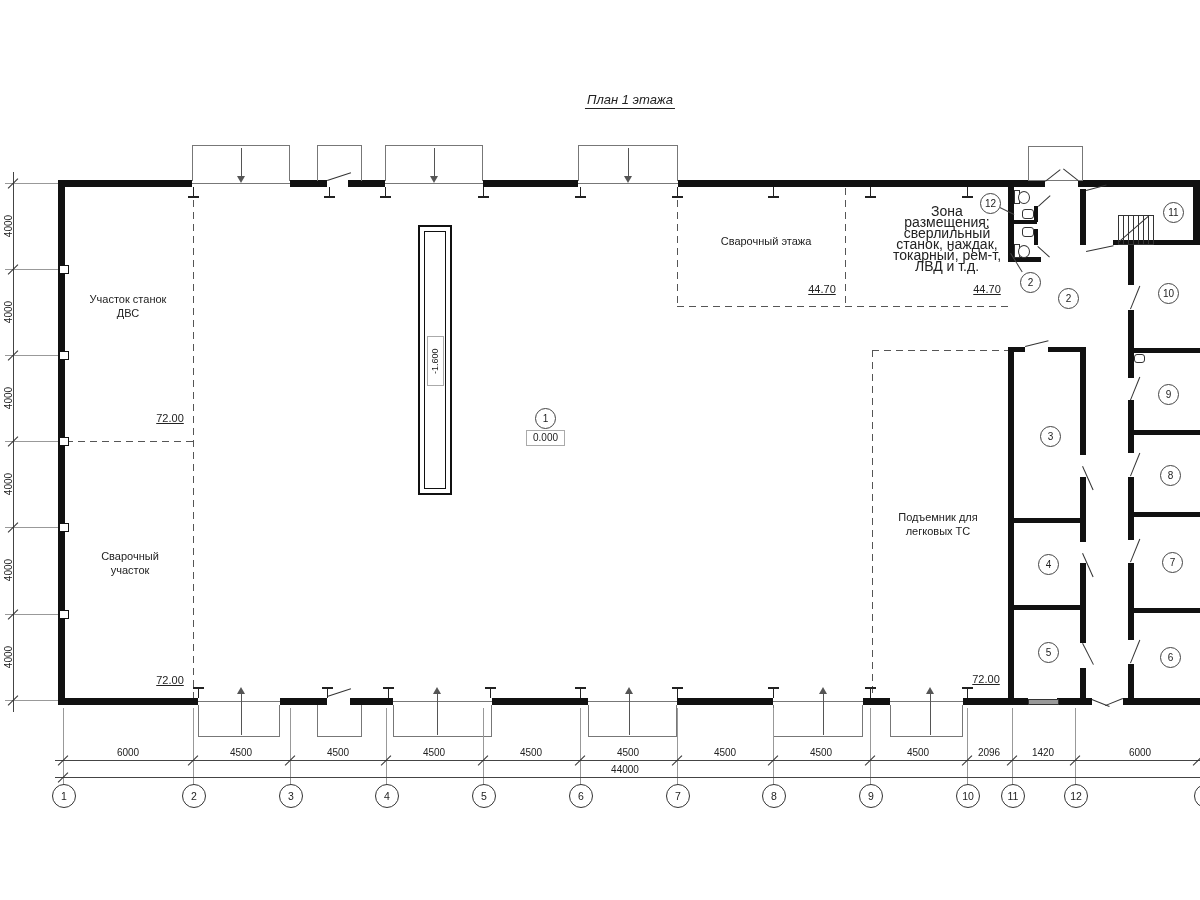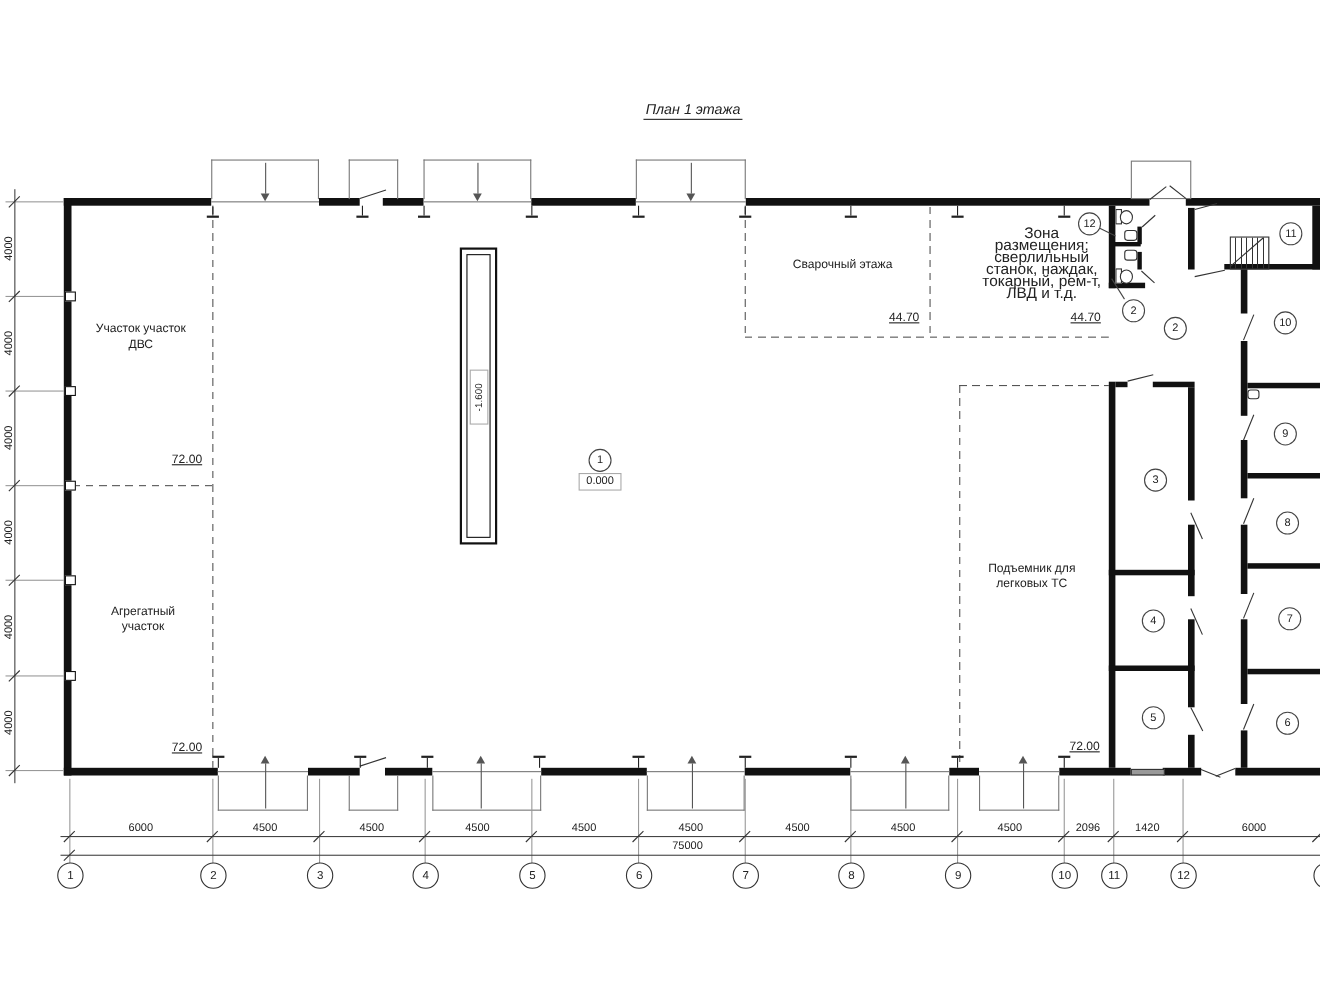--- a/index.html
+++ b/index.html
@@ -259,23 +259,23 @@
   <div class="rb" style="left:1162px;top:552px">7</div>
   <div class="rb" style="left:1160px;top:465px">8</div>
   <div class="rb" style="left:1158px;top:384px">9</div>
   <div class="rb" style="left:1158px;top:283px">10</div>
   <div class="rb" style="left:1163px;top:202px">11</div>
   <div class="rb" style="left:980px;top:193px">12</div>
   <div class="rb" style="left:1020px;top:272px">2</div>
   <div class="ld" style="left:1000px;top:207px;width:16px;transform:rotate(26deg)"></div>
   <div class="ld" style="left:1011px;top:253px;width:22px;transform:rotate(58deg)"></div>
 
-  <div class="lbl" style="left:128px;top:292px">Участок участок
+  <div class="lbl" style="left:128px;top:292px">Участок станок
 ДВС</div>
-  <div class="lbl" style="left:130px;top:549px">Агрегатный
+  <div class="lbl" style="left:130px;top:549px">Сварочный
 участок</div>
   <div class="lbl" style="left:766px;top:234px">Сварочный этажа</div>
   <div class="lbl small" style="left:947px;top:206px">Зона
 размещения:
 сверлильный
 станок, наждак,
 токарный, рем-т,
 ЛВД и т.д.</div>
   <div class="lbl" style="left:938px;top:510px">Подъемник для
 легковых ТС</div>
@@ -319,21 +319,21 @@
   <div class="dv" style="left:338px">4500</div>
   <div class="dv" style="left:434px">4500</div>
   <div class="dv" style="left:531px">4500</div>
   <div class="dv" style="left:628px">4500</div>
   <div class="dv" style="left:725px">4500</div>
   <div class="dv" style="left:821px">4500</div>
   <div class="dv" style="left:918px">4500</div>
   <div class="dv" style="left:989px">2096</div>
   <div class="dv" style="left:1043px">1420</div>
   <div class="dv" style="left:1140px">6000</div>
-  <div class="dv" style="left:625px;top:764px">75000</div>
+  <div class="dv" style="left:625px;top:764px">44000</div>
 
   <div class="ab" style="left:52px;top:784px">1</div>
   <div class="ab" style="left:182px;top:784px">2</div>
   <div class="ab" style="left:279px;top:784px">3</div>
   <div class="ab" style="left:375px;top:784px">4</div>
   <div class="ab" style="left:472px;top:784px">5</div>
   <div class="ab" style="left:569px;top:784px">6</div>
   <div class="ab" style="left:666px;top:784px">7</div>
   <div class="ab" style="left:762px;top:784px">8</div>
   <div class="ab" style="left:859px;top:784px">9</div>

